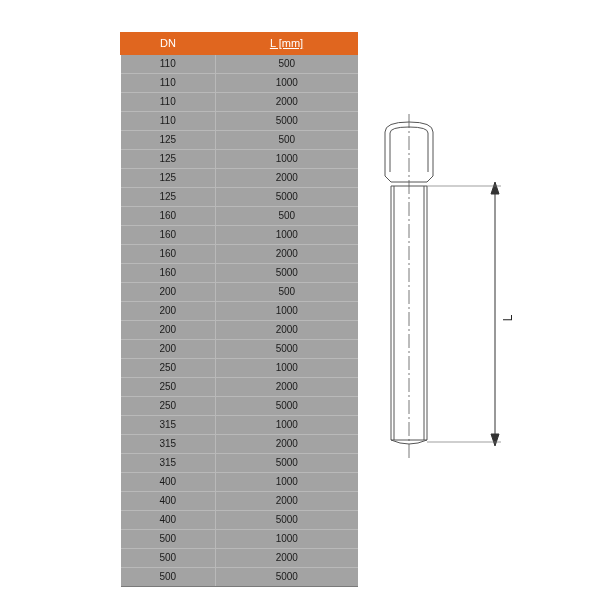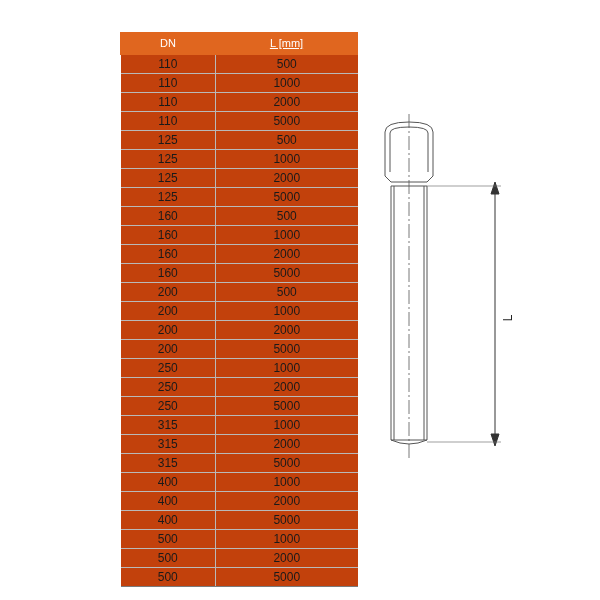--- a/index.html
+++ b/index.html
@@ -41,28 +41,28 @@
     height: 21px;
     line-height: 21px;
     padding: 0;
     text-align: center;
     border: 1px solid #e0661f;
   }
   table.spec th.col-dn { width: 94px; }
   table.spec th.col-l  { width: 141px; text-decoration: underline; }
 
   table.spec td {
-    font-size: 12px;
+    font-size: 10px;
     color: #1a1a1a;
     height: 18px;
     line-height: 18px;
     padding: 0;
     text-align: center;
     border-bottom: 1px solid #b9b9b9;
-    background: #c2410c;
+    background: #a3a3a3;
   }
   table.spec tr td:first-child {
     border-right: 1px solid #b9b9b9;
   }
   table.spec tbody tr:last-child td {
     border-bottom: 1px solid #7a7a7a;
   }
 
   
   .drawing {

